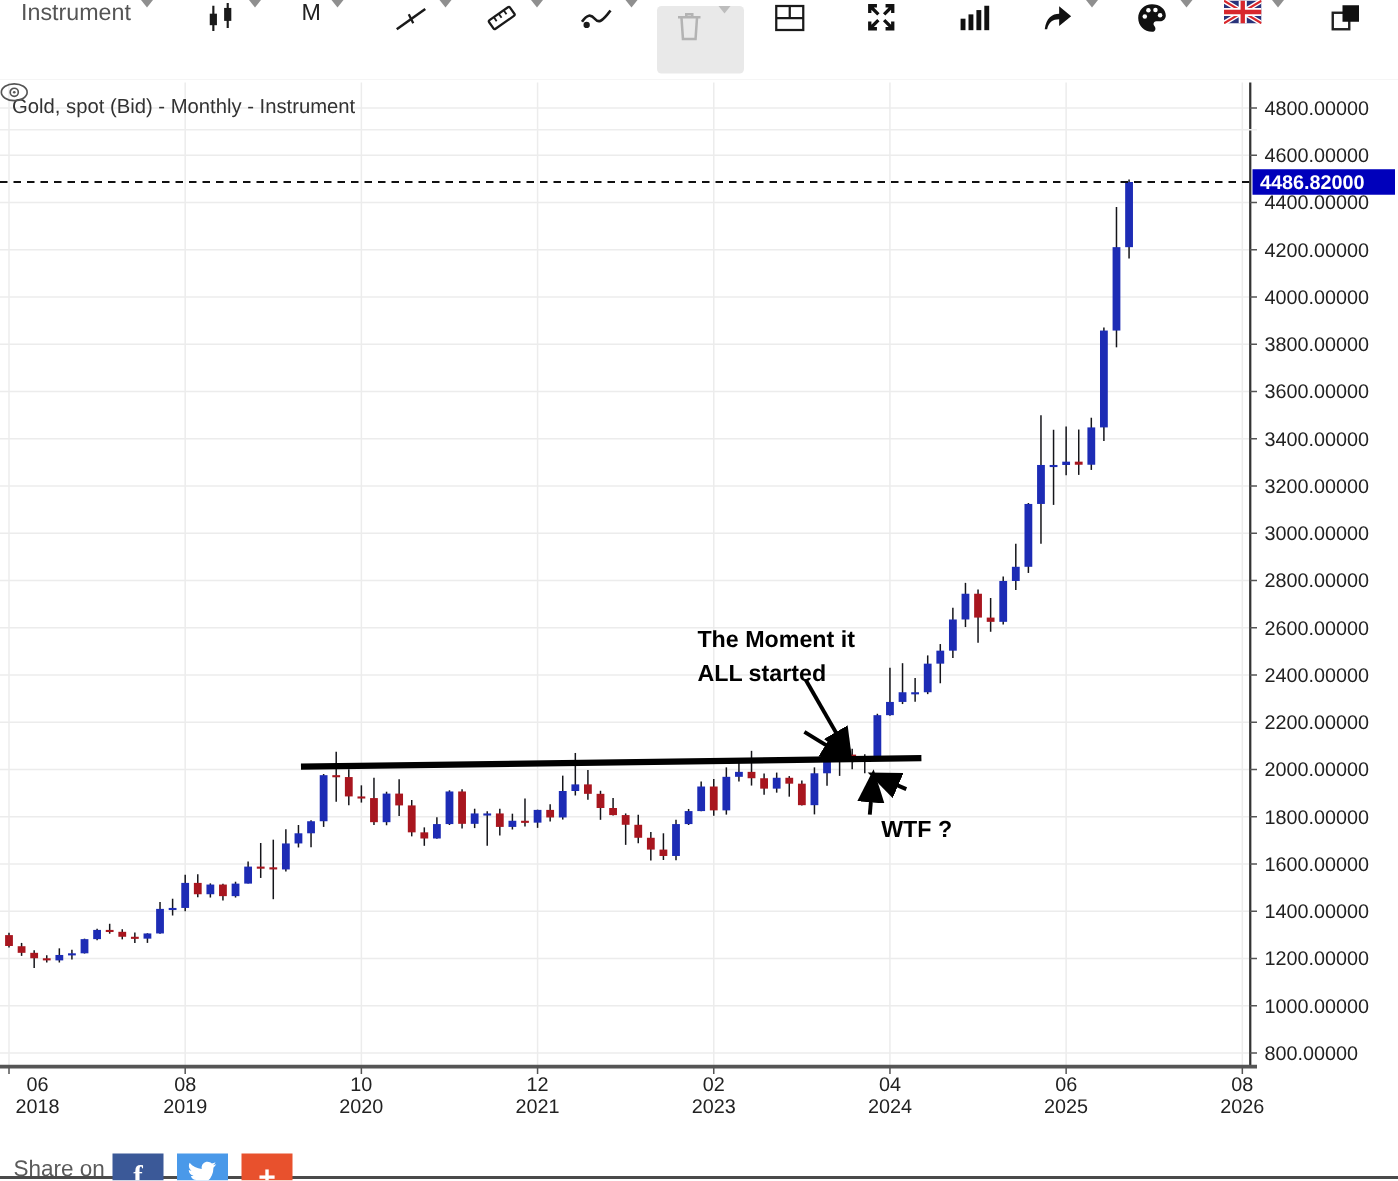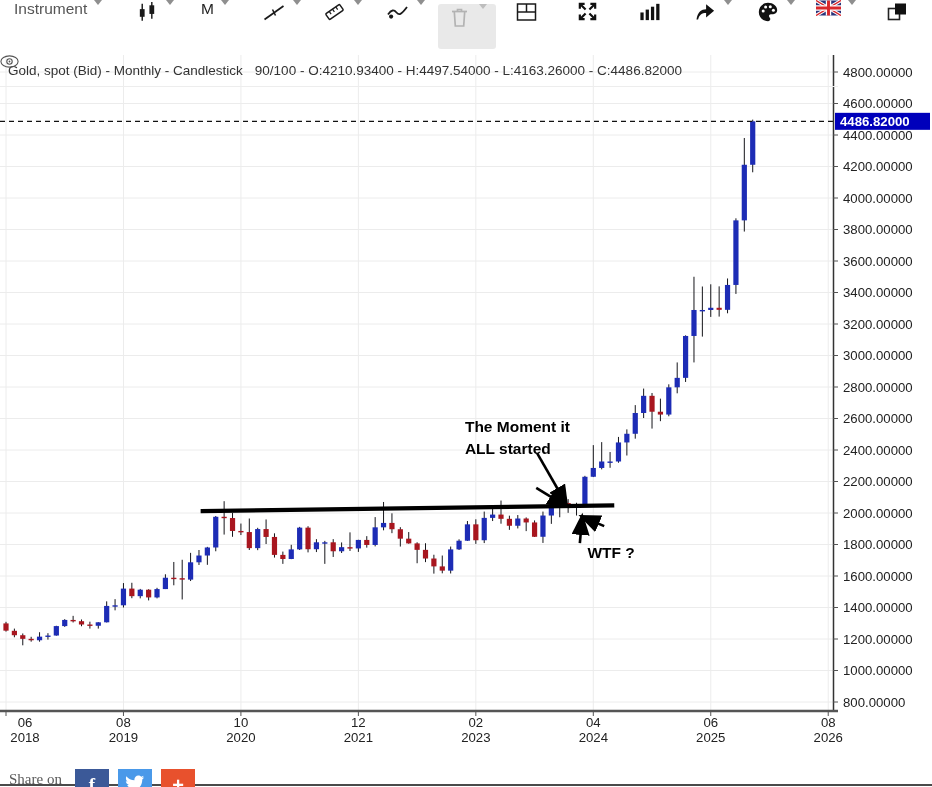--- a/index.html
+++ b/index.html
@@ -19,21 +19,21 @@
   
   .chart-widget{position:absolute;left:0;top:53px;width:932px;height:700px;background:#fff;}
   .chart-widget svg{position:absolute;left:0;top:0;font-family:"Liberation Sans",sans-serif;}
   .chart-header{position:absolute;left:0;top:2px;width:830px;height:31px;display:flex;align-items:center;
                 gap:6px;padding-left:8px;font-size:13.5px;color:#333;border-bottom:1px solid #ededed;
                 background:transparent;pointer-events:none;}
   .chart-header span{white-space:nowrap;}
   
   .footer-divider{position:absolute;left:0;top:784px;width:932px;height:2px;background:#4a4a4a;}
   .share-row{position:absolute;left:0;top:766px;width:932px;height:40px;}
-  .share-label{position:absolute;left:9px;top:5px;font-size:15px;color:#5a5a5a;font-family:Liberation Serif, serif;}
+  .share-label{position:absolute;left:9px;top:5px;font-size:15px;color:#5a5a5a;}
   .share-btn{position:absolute;top:3px;width:34px;height:32px;border:none;cursor:pointer;
              display:flex;align-items:center;justify-content:center;color:#fff;}
   .share-fb{left:75px;background:#3b5998;font-weight:bold;font-size:19px;font-family:"Liberation Serif",serif;}
   .share-tw{left:118px;background:#4a99e9;}
   .share-plus{left:161px;background:#e8512d;font-weight:bold;font-size:20px;}
 </style>
 </head>
 <body>
 
 <div class="page">
@@ -477,29 +477,28 @@
           <text x="710.76" y="689" text-anchor="middle" fill="#222222" font-size="13.2">2025</text>
           <line x1="828.22" y1="658" x2="828.22" y2="663" stroke="#555" stroke-width="1"></line>
           <text x="828.22" y="674" text-anchor="middle" fill="#222222" font-size="13.2">08</text>
           <text x="828.22" y="689" text-anchor="middle" fill="#222222" font-size="13.2">2026</text>
           <rect x="835" y="59.825850000000045" width="95" height="17" fill="#0000bb"></rect>
           <text x="840" y="73.12585000000004" fill="#ffffff" font-size="13.2" font-weight="bold">4486.82000</text>
         </g>
     </svg>
 
     <div class="chart-header">
-      <span>Gold, spot (Bid) - Monthly - Candlestick</span>
+      <span>Gold, spot (Bid) - Monthly - Instrument</span>
       <span style="pointer-events:auto;cursor:pointer;display:flex;">
         <svg width="19" height="13" viewBox="0 0 19 13" fill="none">
           <ellipse cx="9.5" cy="6.5" rx="8.6" ry="5.6" stroke="#555" stroke-width="1.1"></ellipse>
           <circle cx="9.5" cy="6.5" r="2.7" stroke="#555" stroke-width="1.1"></circle>
           <circle cx="9.5" cy="6.5" r="0.9" fill="#555"></circle>
         </svg>
       </span>
-      <span>90/100 - O:4210.93400 - H:4497.54000 - L:4163.26000 - C:4486.82000</span>
     </div>
   </div>
 
   <div class="footer-divider"></div>
   <div class="share-row">
     <span class="share-label">Share on</span>
     <div class="share-btn share-fb">
       <span>f</span>
     </div>
     <div class="share-btn share-tw">

